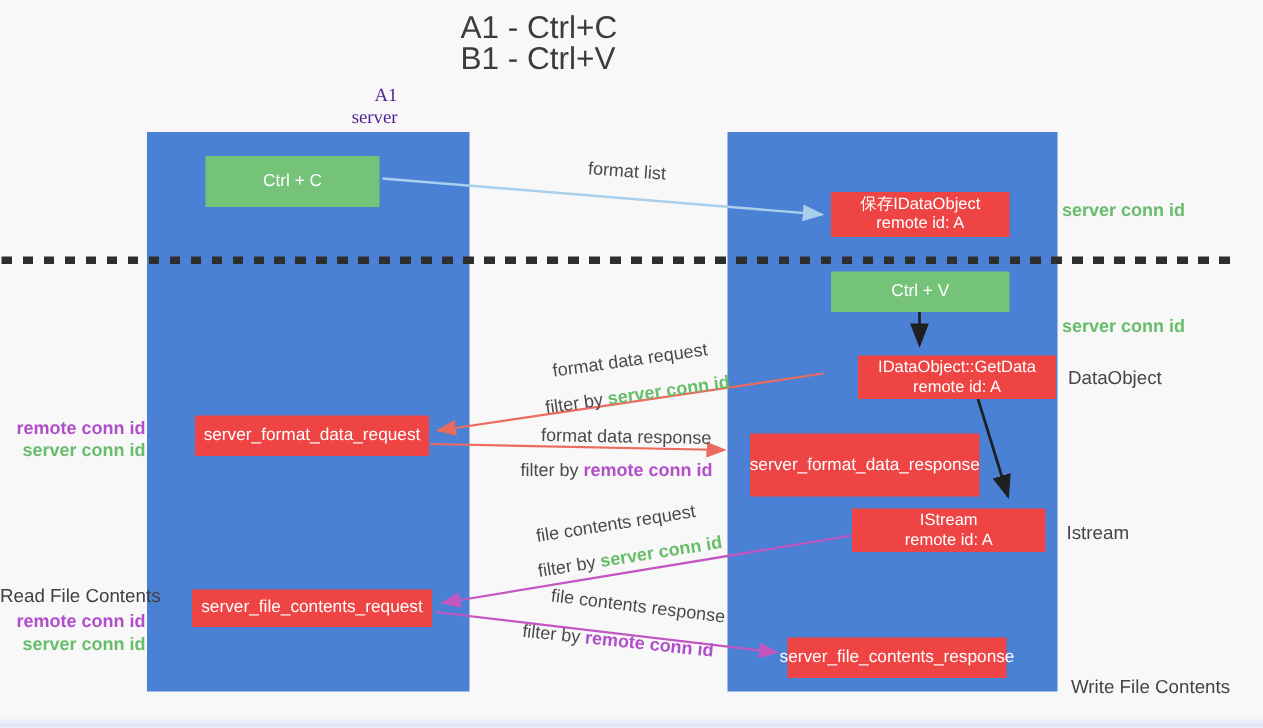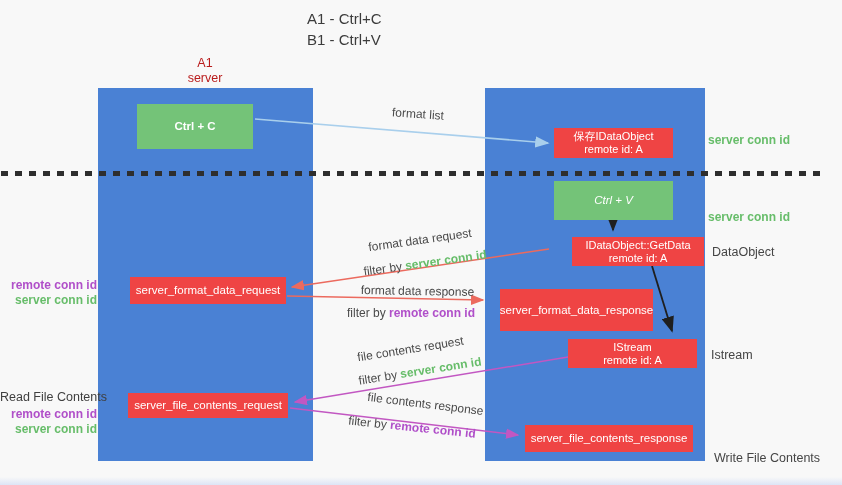--- a/index.html
+++ b/index.html
@@ -6,25 +6,25 @@
   html,body { width:842px; height:485px; }
   body {
     font-family:"Liberation Sans", sans-serif;
     background:#f8f8f8;
     overflow:hidden;
   }
   #canvas { position:relative; width:842px; height:485px; }
 
   .title {
     position:absolute; left:307px; top:8px;
-    font-size:15px; line-height:21px; color:#3c3c3c;
+    font-size:21px; line-height:21px; color:#3c3c3c;
   }
   .col-header {
-    position:absolute; width:120px; text-align:center;
-    font-size:12.5px; line-height:15px; color:#b91c1c;
+    position:absolute; width:120px; text-align:right;
+    font-size:12.5px; line-height:15px; color:#4c1d95;font-family:Liberation Serif, serif;
   }
   .lifeline {
     position:absolute; top:88px; height:373px;
     background:#4a81d4;
   }
   .dotted-line {
     position:absolute; left:1px; top:171px; width:823px; height:5px;
     background:repeating-linear-gradient(90deg,#2e2e2e 0 7px, rgba(0,0,0,0) 7px 14px);
   }
   .node {
@@ -88,30 +88,30 @@
     </defs>
     <line x1="255" y1="119" x2="548" y2="143" stroke="#a9cfec" stroke-width="1.6" marker-end="url(#m-blue)"></line>
     <line x1="613" y1="208" x2="613" y2="230" stroke="#1f1f1f" stroke-width="1.8" marker-end="url(#m-black)"></line>
     <line x1="652" y1="266" x2="672" y2="331" stroke="#1f1f1f" stroke-width="1.8" marker-end="url(#m-black)"></line>
     <line x1="549" y1="249" x2="292" y2="287" stroke="#ec6a5e" stroke-width="1.5" marker-end="url(#m-red)"></line>
     <line x1="287" y1="296" x2="483" y2="300" stroke="#ec6a5e" stroke-width="1.5" marker-end="url(#m-red)"></line>
     <line x1="568" y1="357" x2="295" y2="402" stroke="#c257c2" stroke-width="1.5" marker-end="url(#m-magenta)"></line>
     <line x1="290" y1="408" x2="518" y2="435" stroke="#c257c2" stroke-width="1.5" marker-end="url(#m-magenta)"></line>
   </svg>
 
-  <div class="node green" style="left:137px; top:104px; width:116px; height:45px;font-weight:bold;">
+  <div class="node green" style="left:137px; top:104px; width:116px; height:34px;">
     <span>Ctrl + C</span>
   </div>
 
   <div class="node orange" style="left:554px; top:128px; width:119px; height:30px; font-size:11px;">
     <span>保存IDataObject</span>
     <span>remote id: A</span>
   </div>
 
-  <div class="node green" style="left:554px; top:181px; width:119px; height:39px;font-style:italic;">
+  <div class="node green" style="left:554px; top:181px; width:119px; height:27px;">
     <span>Ctrl + V</span>
   </div>
 
   <div class="node orange" style="left:572px; top:237px; width:132px; height:29px; font-size:11px;">
     <span>IDataObject::GetData</span>
     <span>remote id: A</span>
   </div>
 
   <div class="node orange" style="left:130px; top:277px; width:156px; height:27px;text-align:center;">
     <span>server_format_data_request</span>
@@ -123,21 +123,21 @@
 
   <div class="node orange" style="left:568px; top:339px; width:129px; height:29px; font-size:11px;">
     <span>IStream</span>
     <span>remote id: A</span>
   </div>
 
   <div class="node orange" style="left:128px; top:393px; width:160px; height:25px;">
     <span>server_file_contents_request</span>
   </div>
 
-  <div class="node orange" style="left:525px; top:425px; width:168px; height:27px;">
+  <div class="node orange" style="left:525px; top:425px; width:146px; height:27px;">
     <span>server_file_contents_response</span>
   </div>
 
   <div class="side-label lbl-green" style="left:708px; top:133px;">server conn id</div>
   <div class="side-label lbl-green" style="left:708px; top:210px;">server conn id</div>
   <div class="side-label" style="left:712px; top:245px;">DataObject</div>
   <div class="side-label" style="left:711px; top:348px;">Istream</div>
   <div class="side-label" style="left:714px; top:431px;margin-top:20px;">Write File Contents</div>
 
   <div class="left-stack" style="left:10px; top:278px; width:87px;">

